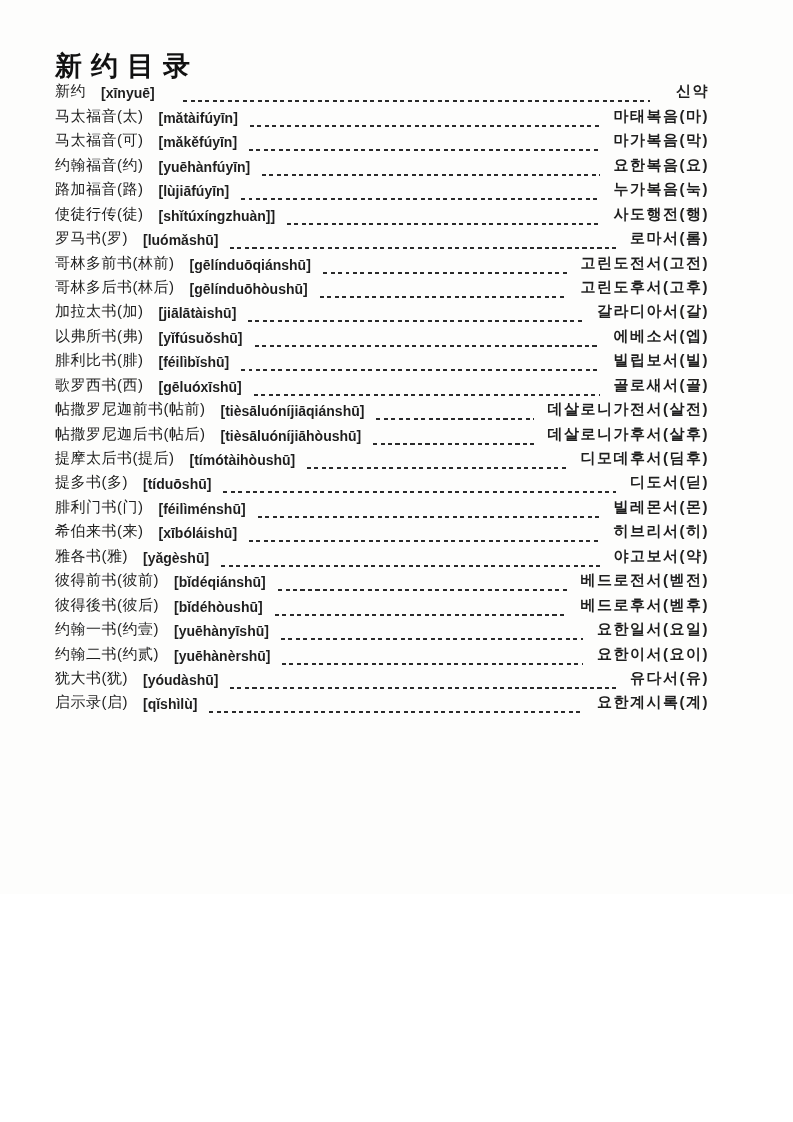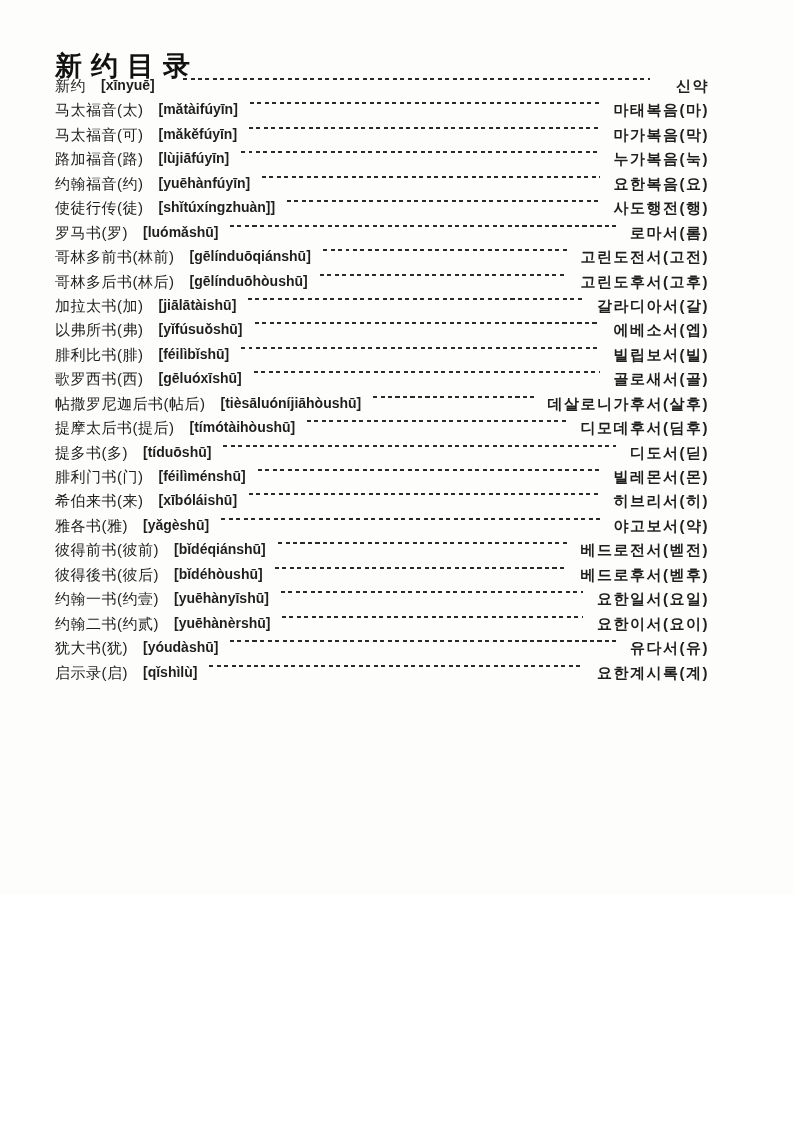--- a/index.html
+++ b/index.html
@@ -23,21 +23,21 @@
     color: #111111;
   }
   .toc {
     position: absolute;
     top: 77px;
     left: 55px;
     right: 84px;
   }
   .toc-row {
     display: flex;
-    align-items: flex-start;
+    align-items: flex-end;
     height: 24.45px;
     font-size: 15px;
     white-space: nowrap;
   }
   .zh {
     font-weight: 400;
     letter-spacing: 0.5px;
   }
   .py {
     margin-left: 15px;
@@ -89,32 +89,32 @@
     <span class="leader"></span>
     <span class="ko">마태복음(마)</span>
   </div>
       <div class="toc-row">
     <span class="zh">马太福音(可)</span>
     <span class="py">[mǎkěfúyīn]</span>
     <span class="leader"></span>
     <span class="ko">마가복음(막)</span>
   </div>
       <div class="toc-row">
+    <span class="zh">约翰福音(约)</span>
+    <span class="py">[yuēhànfúyīn]</span>
+    <span class="leader"></span>
+    <span class="ko">요한복음(요)</span>
+  </div>
+      <div class="toc-row">
     <span class="zh">路加福音(路)</span>
     <span class="py">[lùjiāfúyīn]</span>
     <span class="leader"></span>
     <span class="ko">누가복음(눅)</span>
   </div>
       <div class="toc-row">
-    <span class="zh">约翰福音(约)</span>
-    <span class="py">[yuēhànfúyīn]</span>
-    <span class="leader"></span>
-    <span class="ko">요한복음(요)</span>
-  </div>
-      <div class="toc-row">
     <span class="zh">使徒行传(徒)</span>
     <span class="py">[shǐtúxíngzhuàn]]</span>
     <span class="leader"></span>
     <span class="ko">사도행전(행)</span>
   </div>
       <div class="toc-row">
     <span class="zh">罗马书(罗)</span>
     <span class="py">[luómǎshū]</span>
     <span class="leader"></span>
     <span class="ko">로마서(롬)</span>
@@ -149,20 +149,26 @@
     <span class="leader"></span>
     <span class="ko">빌립보서(빌)</span>
   </div>
       <div class="toc-row">
     <span class="zh">歌罗西书(西)</span>
     <span class="py">[gēluóxīshū]</span>
     <span class="leader"></span>
     <span class="ko">골로새서(골)</span>
   </div>
       <div class="toc-row">
+    <span class="zh">帖撒罗尼迦前书(帖前)</span>
+    <span class="py">[tièsāluóníjiāqiánshū]</span>
+    <span class="leader"></span>
+    <span class="ko">데살로니가전서(살전)</span>
+  </div>
+      <div class="toc-row">
     <span class="zh">帖撒罗尼迦后书(帖后)</span>
     <span class="py">[tièsāluóníjiāhòushū]</span>
     <span class="leader"></span>
     <span class="ko">데살로니가후서(살후)</span>
   </div>
       <div class="toc-row">
     <span class="zh">提摩太后书(提后)</span>
     <span class="py">[tímótàihòushū]</span>
     <span class="leader"></span>
     <span class="ko">디모데후서(딤후)</span>

